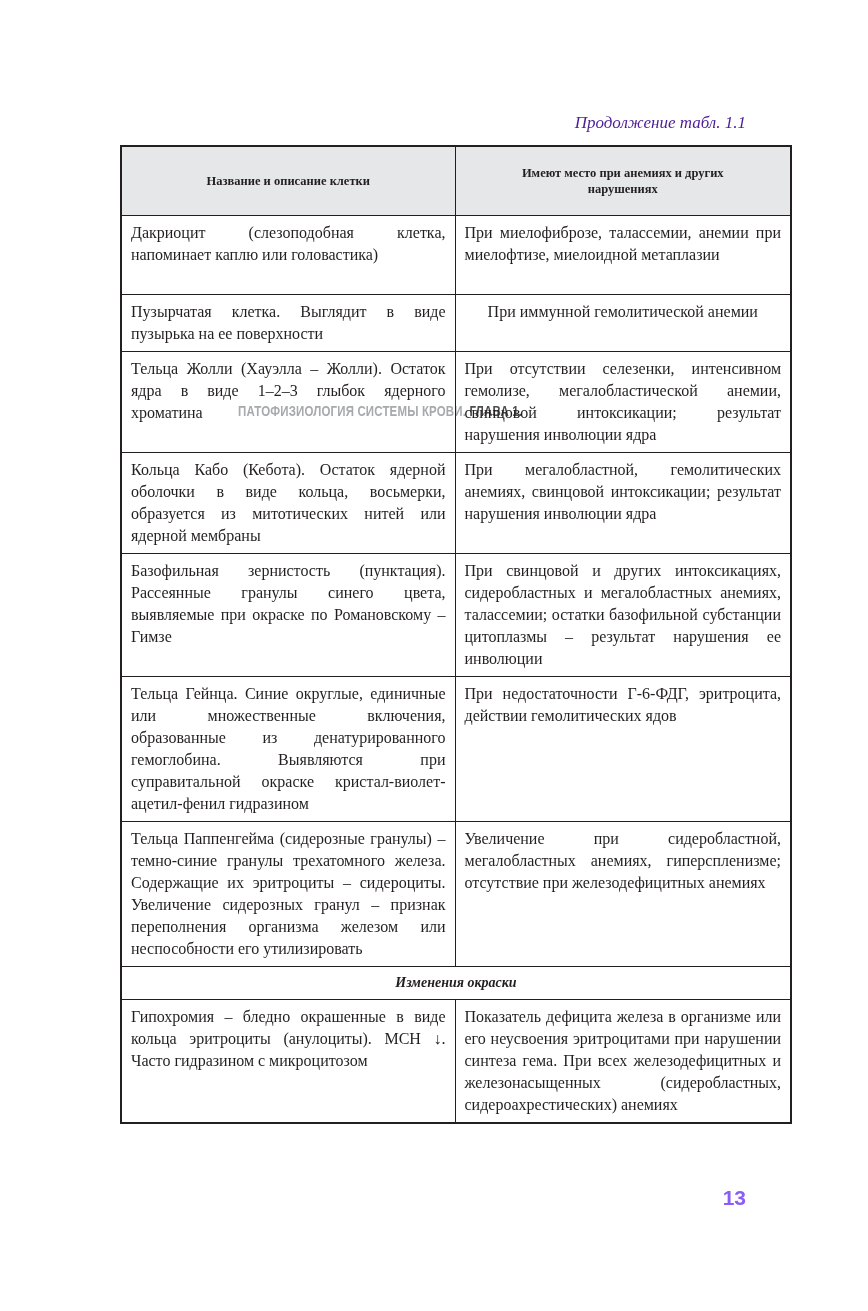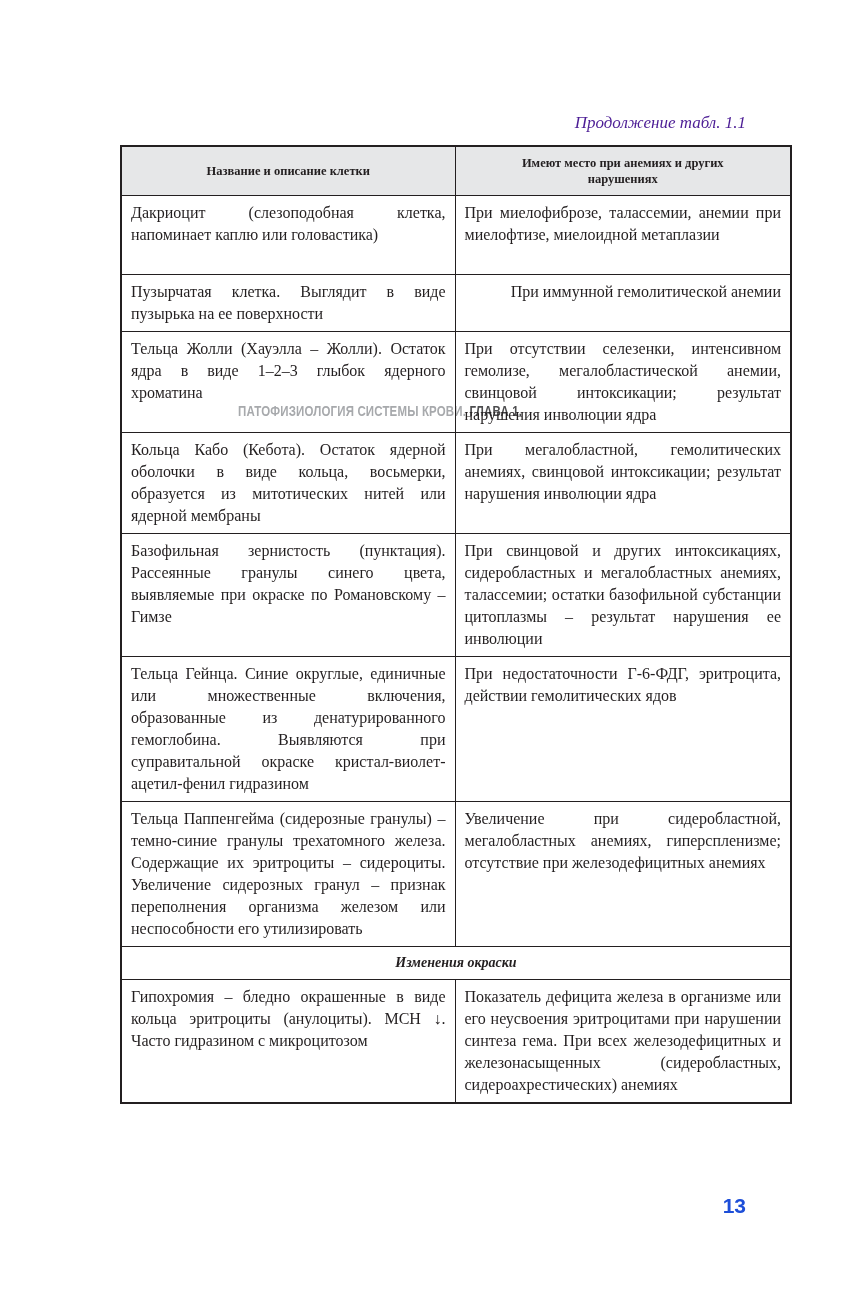--- a/index.html
+++ b/index.html
@@ -42,21 +42,21 @@
       background: #e6e7e8; font-weight: bold; font-size: 12.5px; line-height: 16px;
       text-align: center; vertical-align: middle; height: 36px; padding: 6px 6px;
     }
     table.main tr.section td {
       text-align: center; font-style: italic; font-weight: bold;
       font-size: 14px; line-height: 20px; padding: 6px 6px; vertical-align: middle;
     }
     .page-number {
       position: absolute; right: 122px; top: 1186px;
       font-family: "Liberation Sans", sans-serif; font-weight: bold;
-      font-size: 21px; color: #1d4ed8; margin-top: 8px;
+      font-size: 21px; color: #8b5cf6;
     }
   </style>
 </head>
 <body>
 
 <div class="running-head">
   <div class="rule"></div>
   <div class="title">
     <span class="grey">ПАТОФИЗИОЛОГИЯ СИСТЕМЫ КРОВИ.</span>
     <span class="dark">ГЛАВА 1.</span>
@@ -66,31 +66,31 @@
 <div class="continuation">Продолжение табл. 1.1</div>
 
 <table class="main">
   <colgroup>
       <col class="c1">
       <col class="c2">
     </colgroup>
   <thead>
     <tr>
       <th>Название и описание клетки</th>
-      <th style="padding:6px 60px;"><span>Имеют место при анемиях и других нарушениях</span></th>
+      <th style="padding:16px 60px;"><span>Имеют место при анемиях и других нарушениях</span></th>
     </tr>
   </thead>
   <tbody>
     <tr>
       <td style="height:66px;">Дакриоцит (слезоподобная клетка, напоминает каплю или головастика)</td>
       <td>При миелофиброзе, талассемии, анемии при миелофтизе, миелоидной метаплазии</td>
     </tr>
     <tr>
       <td>Пузырчатая клетка. Выглядит в виде пузырька на ее поверхности</td>
-      <td style="text-align:right;">При иммунной гемолитической анемии</td>
+      <td style="text-align:center;">При иммунной гемолитической анемии</td>
     </tr>
     <tr>
       <td>Тельца Жолли (Хауэлла – Жолли). Остаток ядра в виде 1–2–3 глыбок ядерного хроматина</td>
       <td>При отсутствии селезенки, интенсивном гемолизе, мегалобластической анемии, свинцовой интоксикации; результат нарушения инволюции ядра</td>
     </tr>
     <tr>
       <td>Кольца Кабо (Кебота). Остаток ядерной оболочки в виде кольца, восьмерки, образуется из митотических нитей или ядерной мембраны</td>
       <td>При мегалобластной, гемолитических анемиях, свинцовой интоксикации; результат нарушения инволюции ядра</td>
     </tr>
     <tr>

